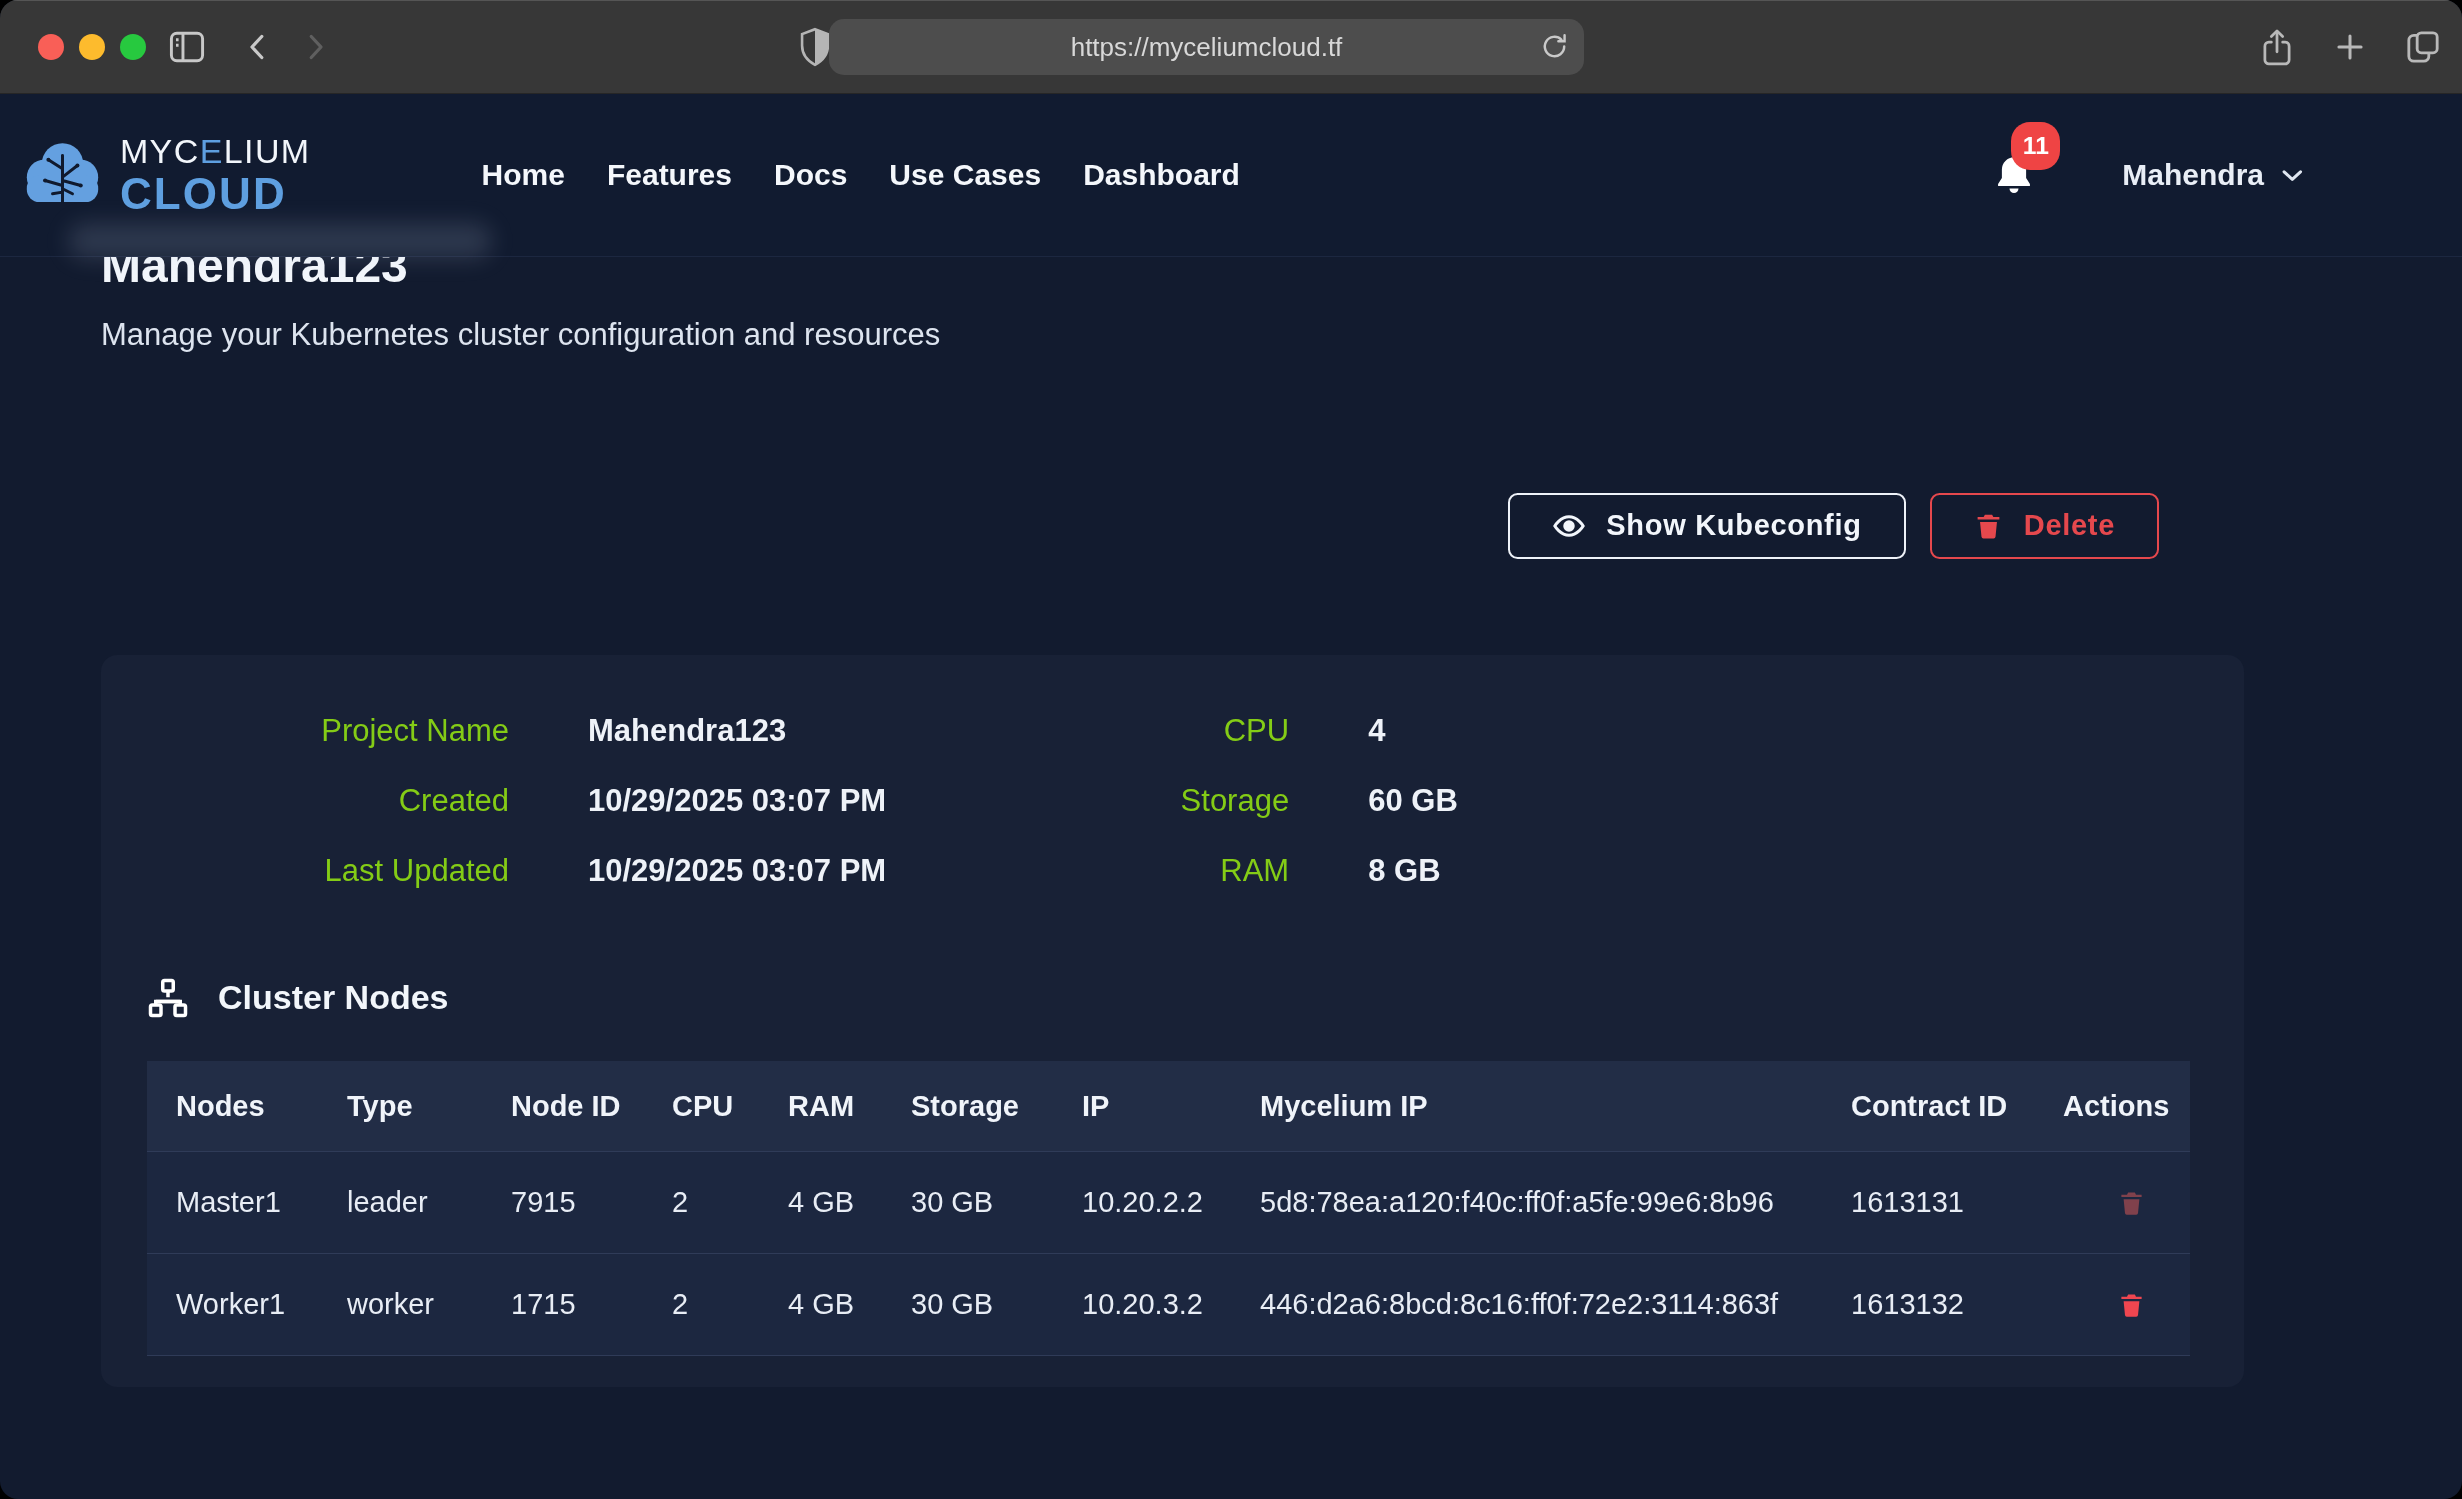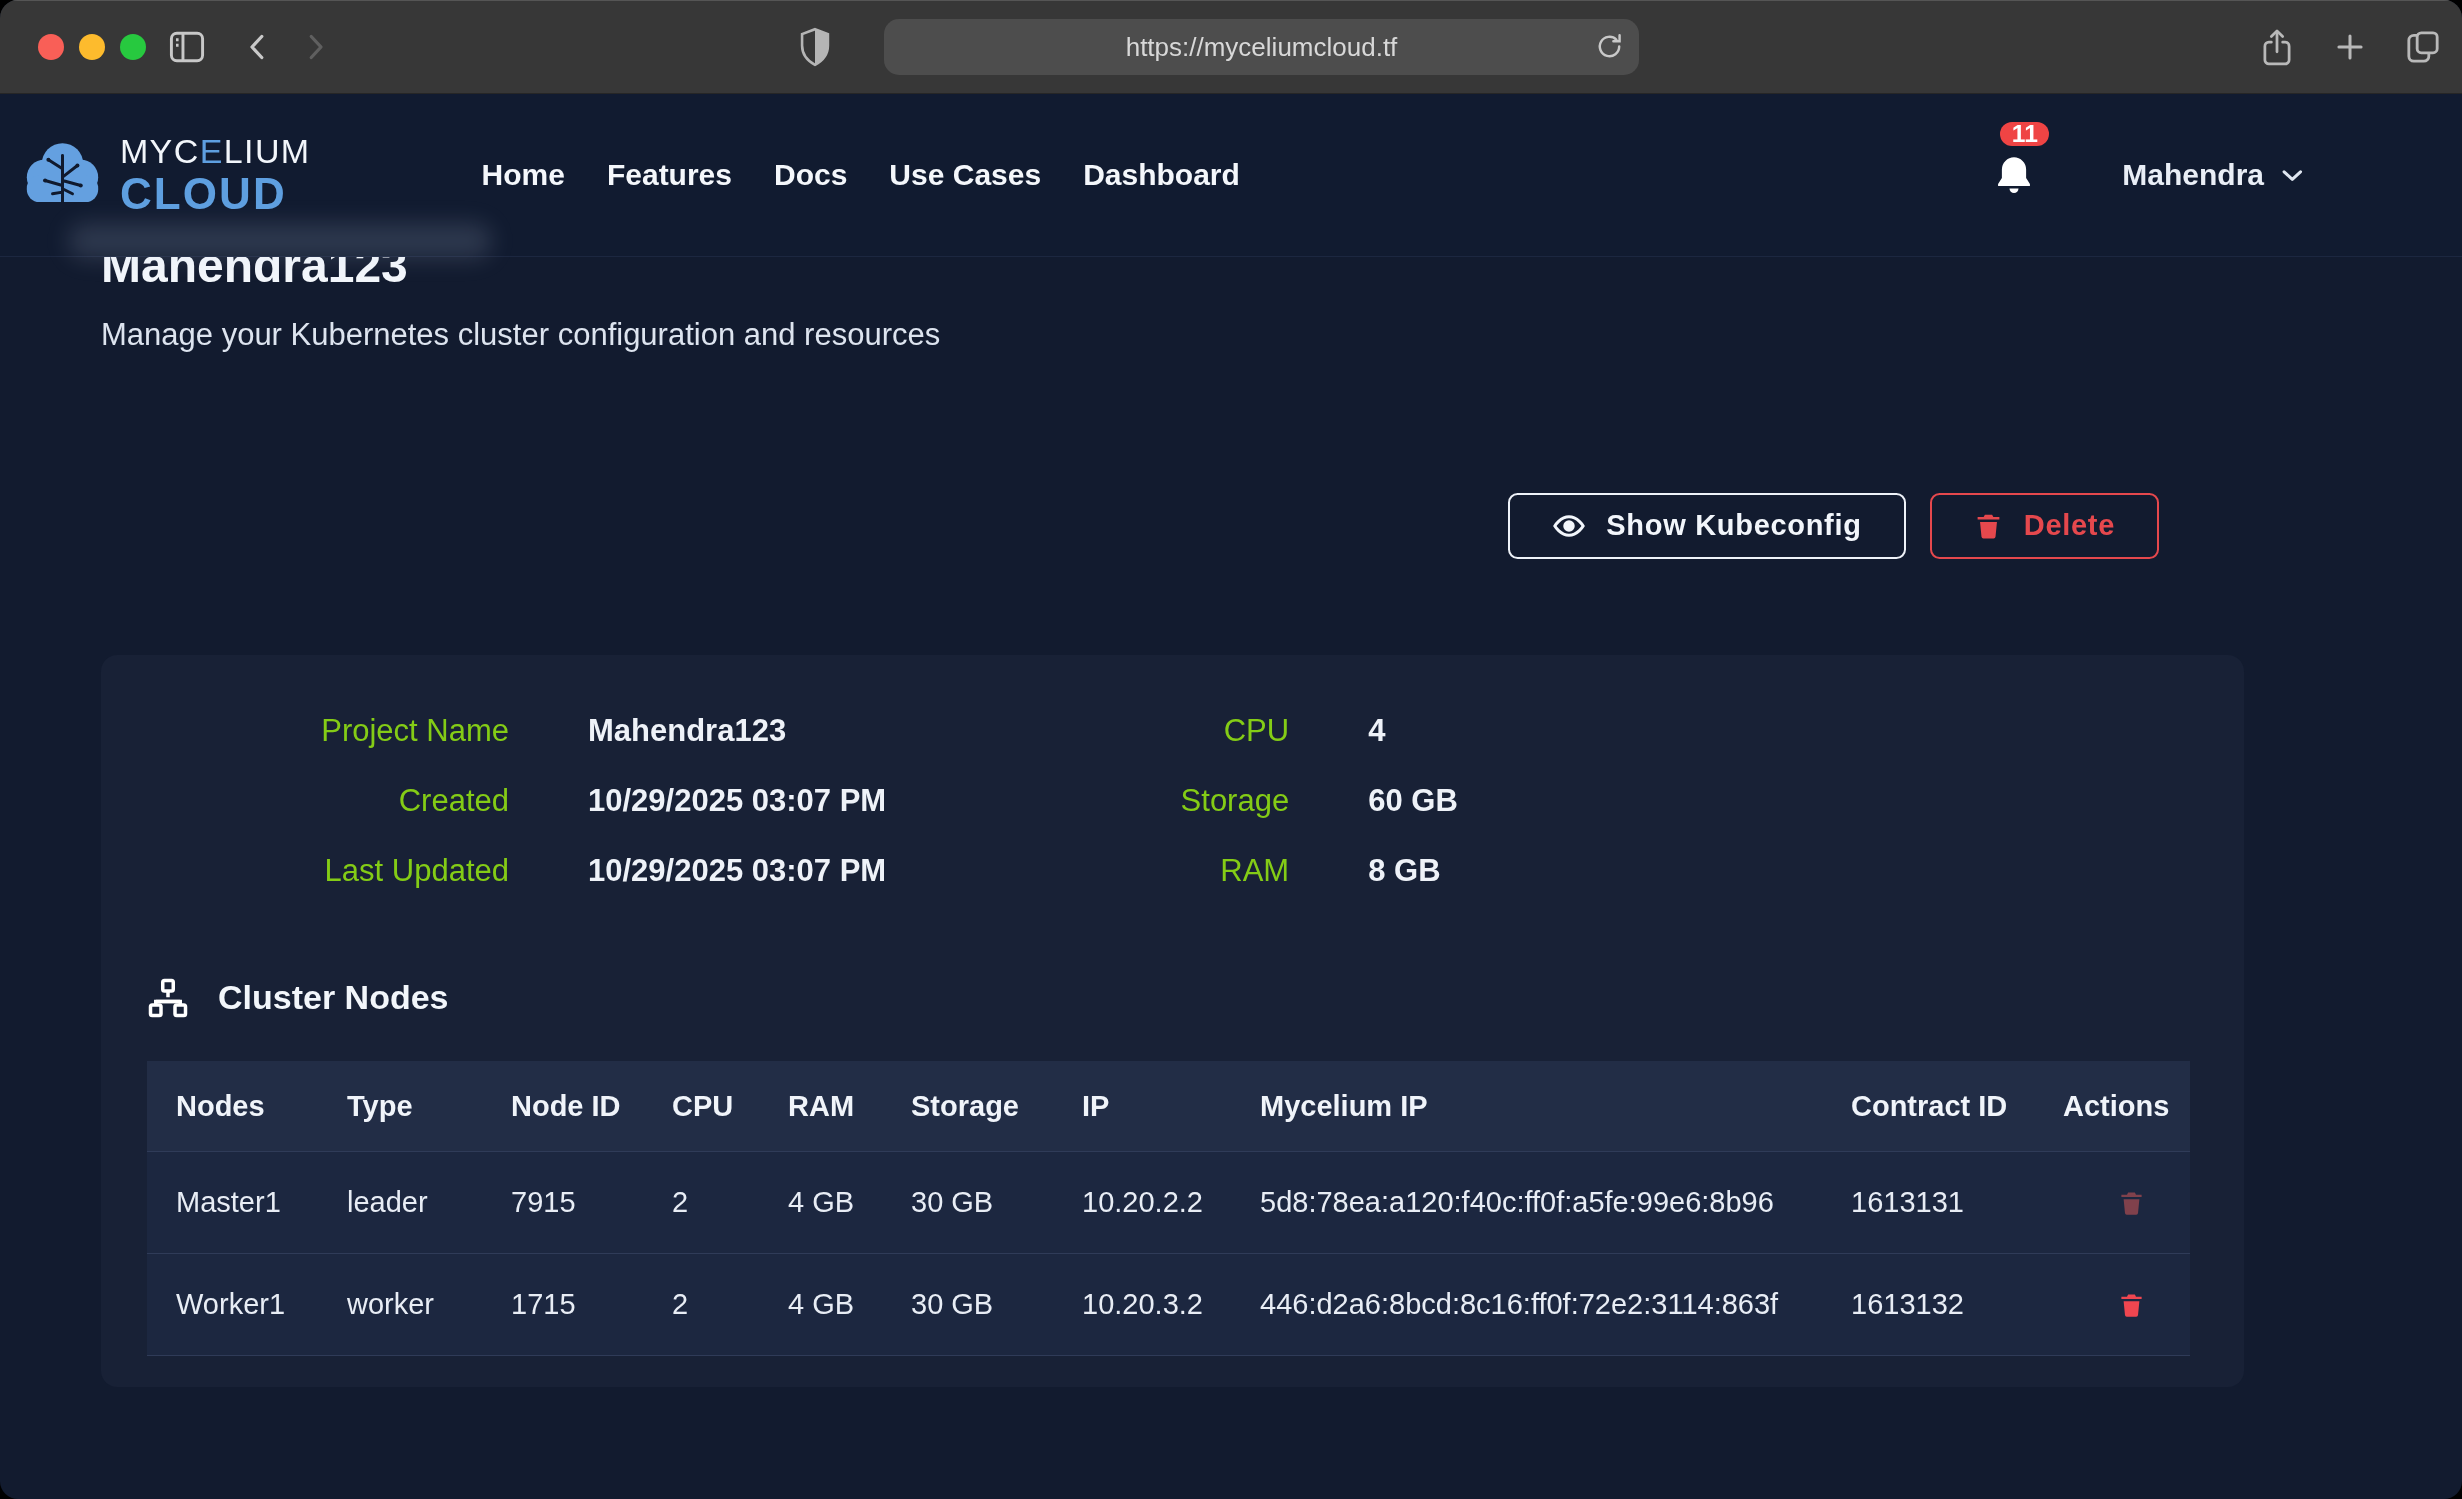--- a/index.html
+++ b/index.html
@@ -11,39 +11,39 @@
   .traffic{position:absolute;left:38px;top:33px;display:flex;gap:15px;}
   .light{width:26px;height:26px;border-radius:50%;}
   .light.red{background:#f95f57;}
   .light.yellow{background:#fdbb2d;}
   .light.green{background:#27c93f;}
   .tb-icon{position:absolute;display:flex;align-items:center;justify-content:center;}
   .tb-sidebar{left:164px;top:23px;width:45px;height:45px;}
   .tb-back{left:238px;top:26px;width:40px;height:40px;}
   .tb-fwd{left:295px;top:26px;width:40px;height:40px;}
   .tb-shield{left:793px;top:23px;width:44px;height:45px;}
-  .urlbar{position:absolute;left:884px;top:18px;width:755px;height:56px;background:#4d4d4d;border-radius:15px;display:flex;align-items:center;justify-content:center;}
+  .urlbar{position:absolute;left:829px;top:18px;width:755px;height:56px;background:#4d4d4d;border-radius:15px;display:flex;align-items:center;justify-content:center;}
   .urlbar .url-text{font-size:26px;color:#d8d8d8;}
   .reload{position:absolute;right:13.7px;top:12.3px;width:31px;height:31px;}
   .tb-right{position:absolute;right:17px;top:23px;display:flex;gap:29px;}
   .tb-right .ric{width:44px;height:45px;display:flex;align-items:center;justify-content:center;}
 
   
   .navbar{position:relative;z-index:10;height:163px;background:#111b30;display:flex;align-items:center;padding:0 0 0 20.5px;box-sizing:border-box;border-bottom:0.7px solid #1c2740;}
   .brand{display:flex;align-items:center;gap:16.4px;}
   .brand-logo{width:83px;height:83px;}
   .brand-text{display:flex;flex-direction:column;line-height:1;}
   .brand-l1{font-size:34px;font-weight:400;color:#f2f6fb;letter-spacing:1.4px;}
   .brand-l1 .ltr-e{color:#5e9fe0;}
   .brand-l2{font-size:44px;font-weight:700;color:#5e9fe0;letter-spacing:2.1px;margin-top:4.1px;}
   .navlinks{display:flex;gap:42px;margin-left:171px;}
   .navlink{font-size:30px;font-weight:600;color:#f4f7fb;cursor:pointer;}
   .nav-right{margin-left:auto;margin-right:157px;display:flex;align-items:center;gap:87px;}
   .bell-wrap{position:relative;width:42px;height:45px;}
-  .badge{position:absolute;top:-31px;left:7px;min-width:49px;height:24px;border-radius:19px;background:#ef4444;color:#fff;font-size:24.6px;font-weight:700;display:flex;align-items:center;justify-content:center;box-sizing:border-box;padding:0 6.8px;}
+  .badge{position:absolute;top:-31px;left:18px;min-width:49px;height:48px;border-radius:19px;background:#ef4444;color:#fff;font-size:24.6px;font-weight:700;display:flex;align-items:center;justify-content:center;box-sizing:border-box;padding:0 6.8px;}
   .user{display:flex;align-items:center;gap:16.4px;}
   .user-name{font-size:30px;font-weight:700;color:#e9eef6;}
 
   
   .content{position:relative;z-index:1;padding:0 101px;box-sizing:border-box;}
   .blur-smudge{position:absolute;left:68px;top:223px;width:424px;height:36px;background:rgba(190,205,230,0.16);border-radius:20.5px;filter:blur(11px);z-index:30;pointer-events:none;}
   .page-title{margin:-18px 0 0 0;font-size:48px;line-height:53px;font-weight:700;color:#f2f6fb;}
   .page-subtitle{margin:24.6px 0 0 0;font-size:31px;color:#dde4ef;}
   .actions-row{margin-top:140px;width:2058px;display:flex;justify-content:flex-end;gap:24.6px;}
   .btn{height:66px;box-sizing:border-box;border:2.1px solid #eef2f8;border-radius:9.6px;background:transparent;display:flex;align-items:center;gap:20.5px;padding:0 42px;font-size:29px;font-weight:700;color:#f2f6fb;letter-spacing:0.7px;cursor:pointer;}

